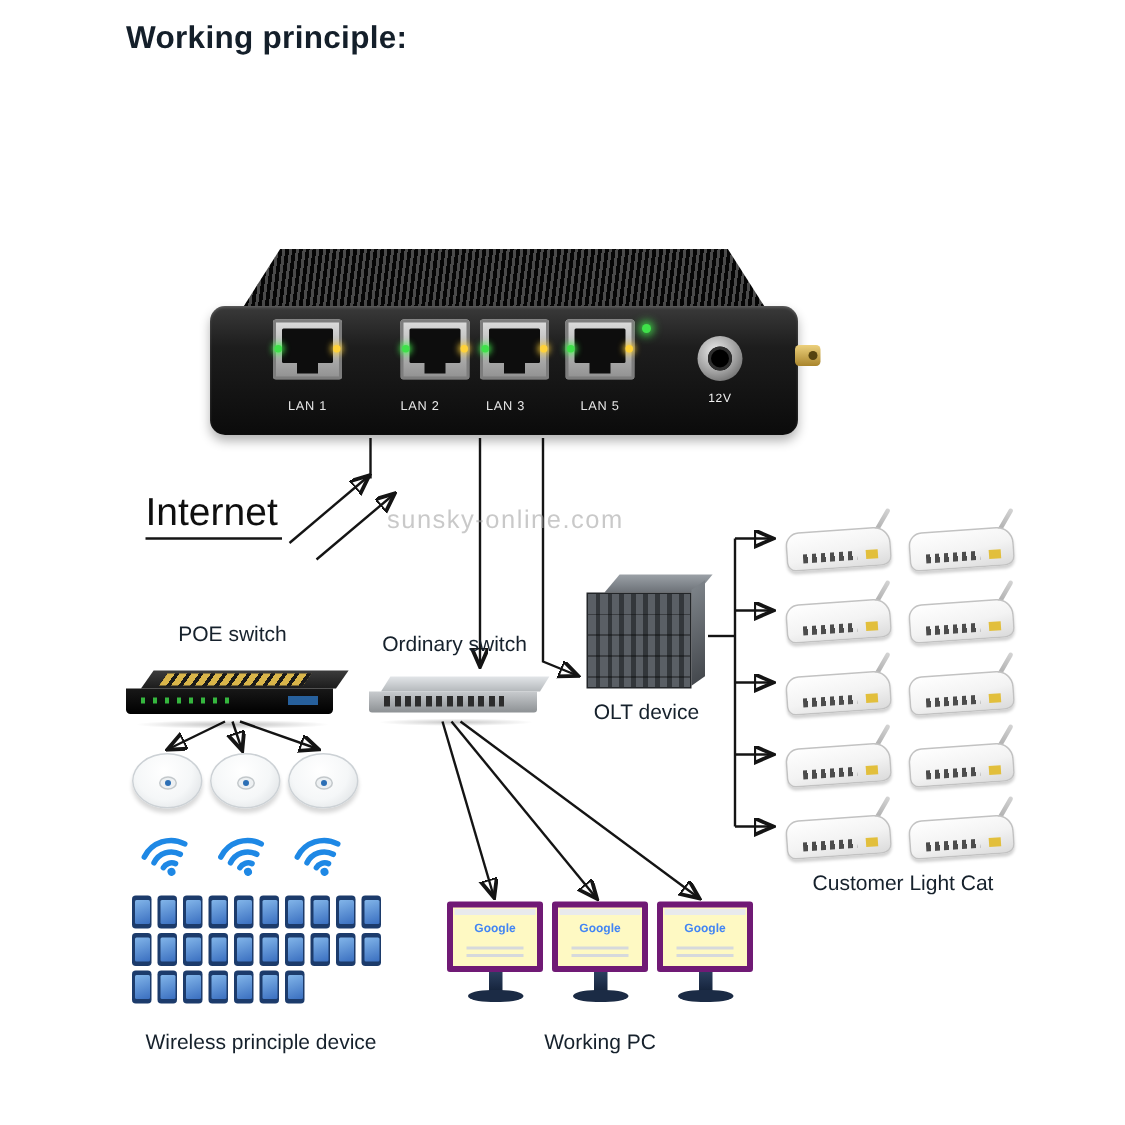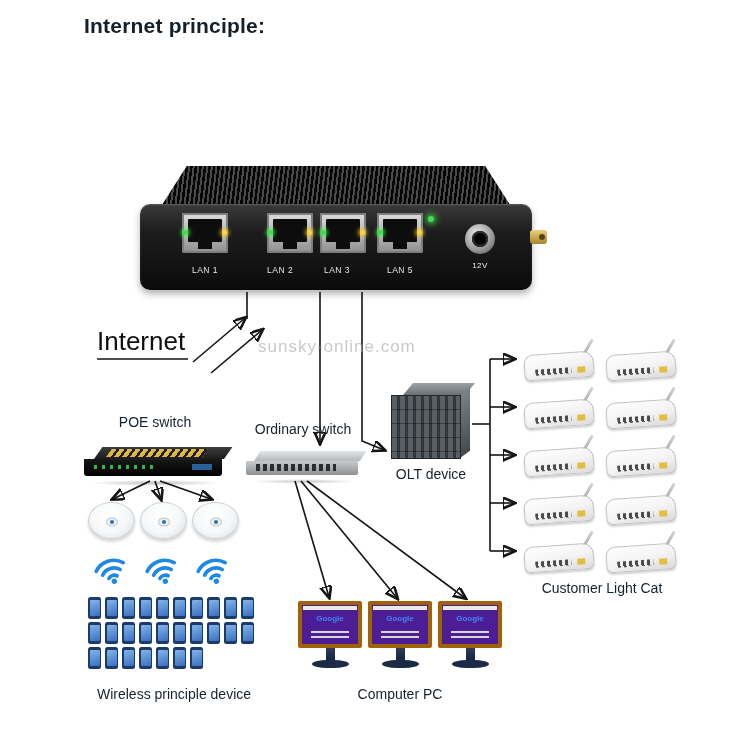--- a/index.html
+++ b/index.html
@@ -110,22 +110,22 @@
   .wifi { width:34px; height:30px; transform: rotate(-18deg); }
   .wifi svg { width:100%; height:100%; display:block; }
   
   .phone-grid { position:absolute; left:88px; top:597px; width:172px; display:flex; flex-wrap:wrap; gap:3px 4px; }
   .phone { position:relative; width:13px; height:22px; border-radius:2.5px; background:#1c3b6b; }
   .phone::after { content:""; position:absolute; left:1.5px; top:3px; right:1.5px; bottom:3px; border-radius:1px;
     background: linear-gradient(160deg,#82b5e9,#3a6fc0); }
   
   .monitor-row { position:absolute; left:298px; top:601px; display:flex; gap:3px; }
   .monitor { position:relative; width:67px; height:74px; }
-  .monitor-screen { position:absolute; left:0; top:0; width:64px; height:47px; background:#4c1d95;
-    border:4px solid #a16207; border-radius:2px; }
+  .monitor-screen { position:absolute; left:0; top:0; width:64px; height:47px; background:#fef9c3;
+    border:4px solid #701a75; border-radius:2px; }
   .screen-bar { position:absolute; left:1px; top:1px; right:1px; height:4px; background:#e8eaed; }
   .monitor-brand { position:absolute; left:0; right:0; top:9px; text-align:center; font-size:8px; font-weight:700; color:#4285f4; }
   .screen-line { position:absolute; left:9px; right:9px; height:2px; background:#d6d9dc; }
   .l1 { top:26px; } .l2 { top:31px; }
   .monitor-neck { position:absolute; left:28px; top:47px; width:9px; height:13px; background: linear-gradient(#2b3e5e,#15233b); }
   .monitor-base { position:absolute; left:14px; top:59px; width:37px; height:8px; background:#1b2b45; border-radius:50% / 60%; }
 </style>
 </head>
 <body>
 
@@ -151,21 +151,21 @@
     <path d="M490 503 H514" marker-end="url(#ah)"></path>
     <path d="M490 551 H514" marker-end="url(#ah)"></path>
     <path d="M150 481 L113 499" marker-end="url(#ah)"></path>
     <path d="M155 481 L161 499" marker-end="url(#ah)"></path>
     <path d="M160 481 L211 499" marker-end="url(#ah)"></path>
     <path d="M295 481 L329 597" marker-end="url(#ah)"></path>
     <path d="M301 481 L397 598" marker-end="url(#ah)"></path>
     <path d="M307 481 L465 598" marker-end="url(#ah)"></path>
   </svg>
 
-  <h1 class="page-title">Internet principle:</h1>
+  <h1 class="page-title">Working principle:</h1>
 
   <div class="device">
     <div class="fins"></div>
     <div class="device-body">
       <div class="port-group p1">
         <div class="lan-port">
           <span class="led led-green"></span>
           <span class="led led-yellow"></span>
         </div>
         <div class="port-label">LAN 1</div>
@@ -440,17 +440,17 @@
       <div class="monitor-screen">
         <span class="screen-bar"></span>
         <span class="monitor-brand">Google</span>
         <span class="screen-line l1"></span>
         <span class="screen-line l2"></span>
       </div>
       <div class="monitor-neck"></div>
       <div class="monitor-base"></div>
     </div>
   </div>
-  <div class="node-label lbl-pc">Computer PC</div>
+  <div class="node-label lbl-pc">Working PC</div>
 
   <div class="watermark">sunsky-online.com</div>
 
 </div>
 
 </body></html>

